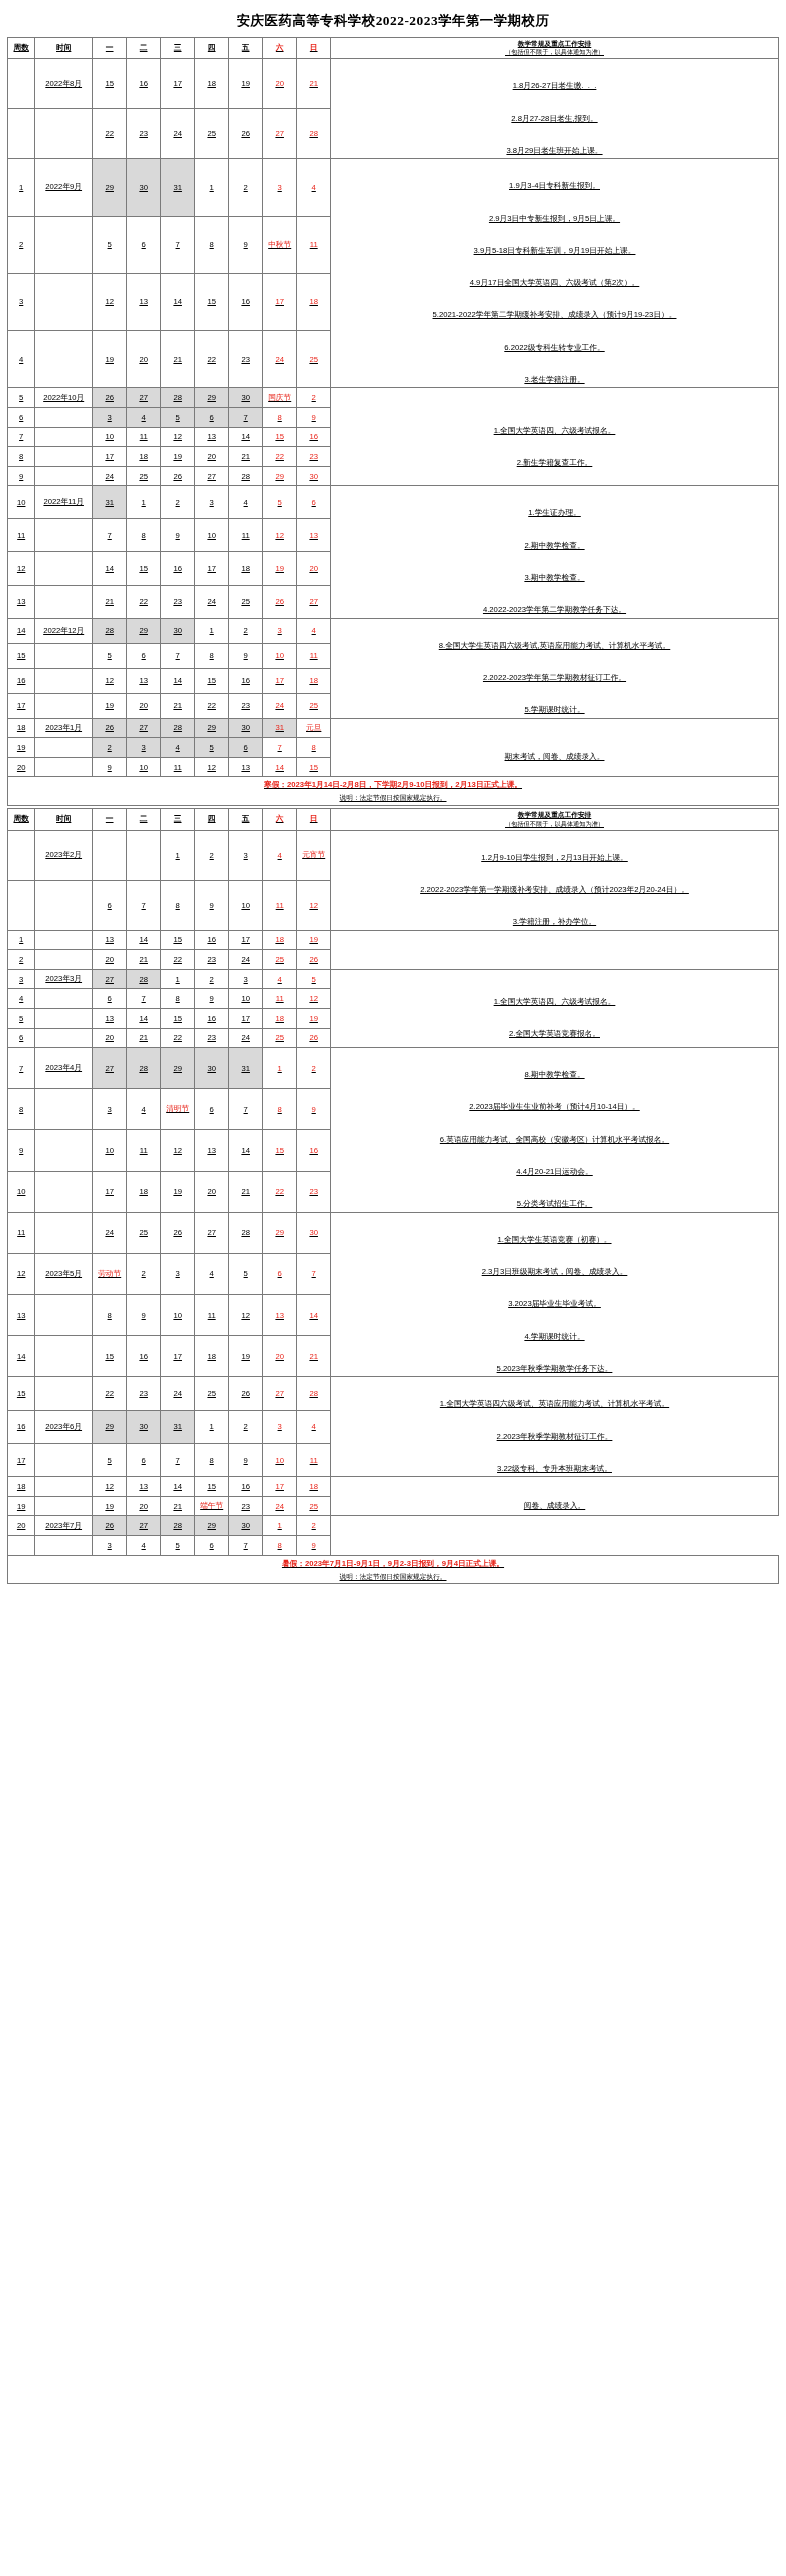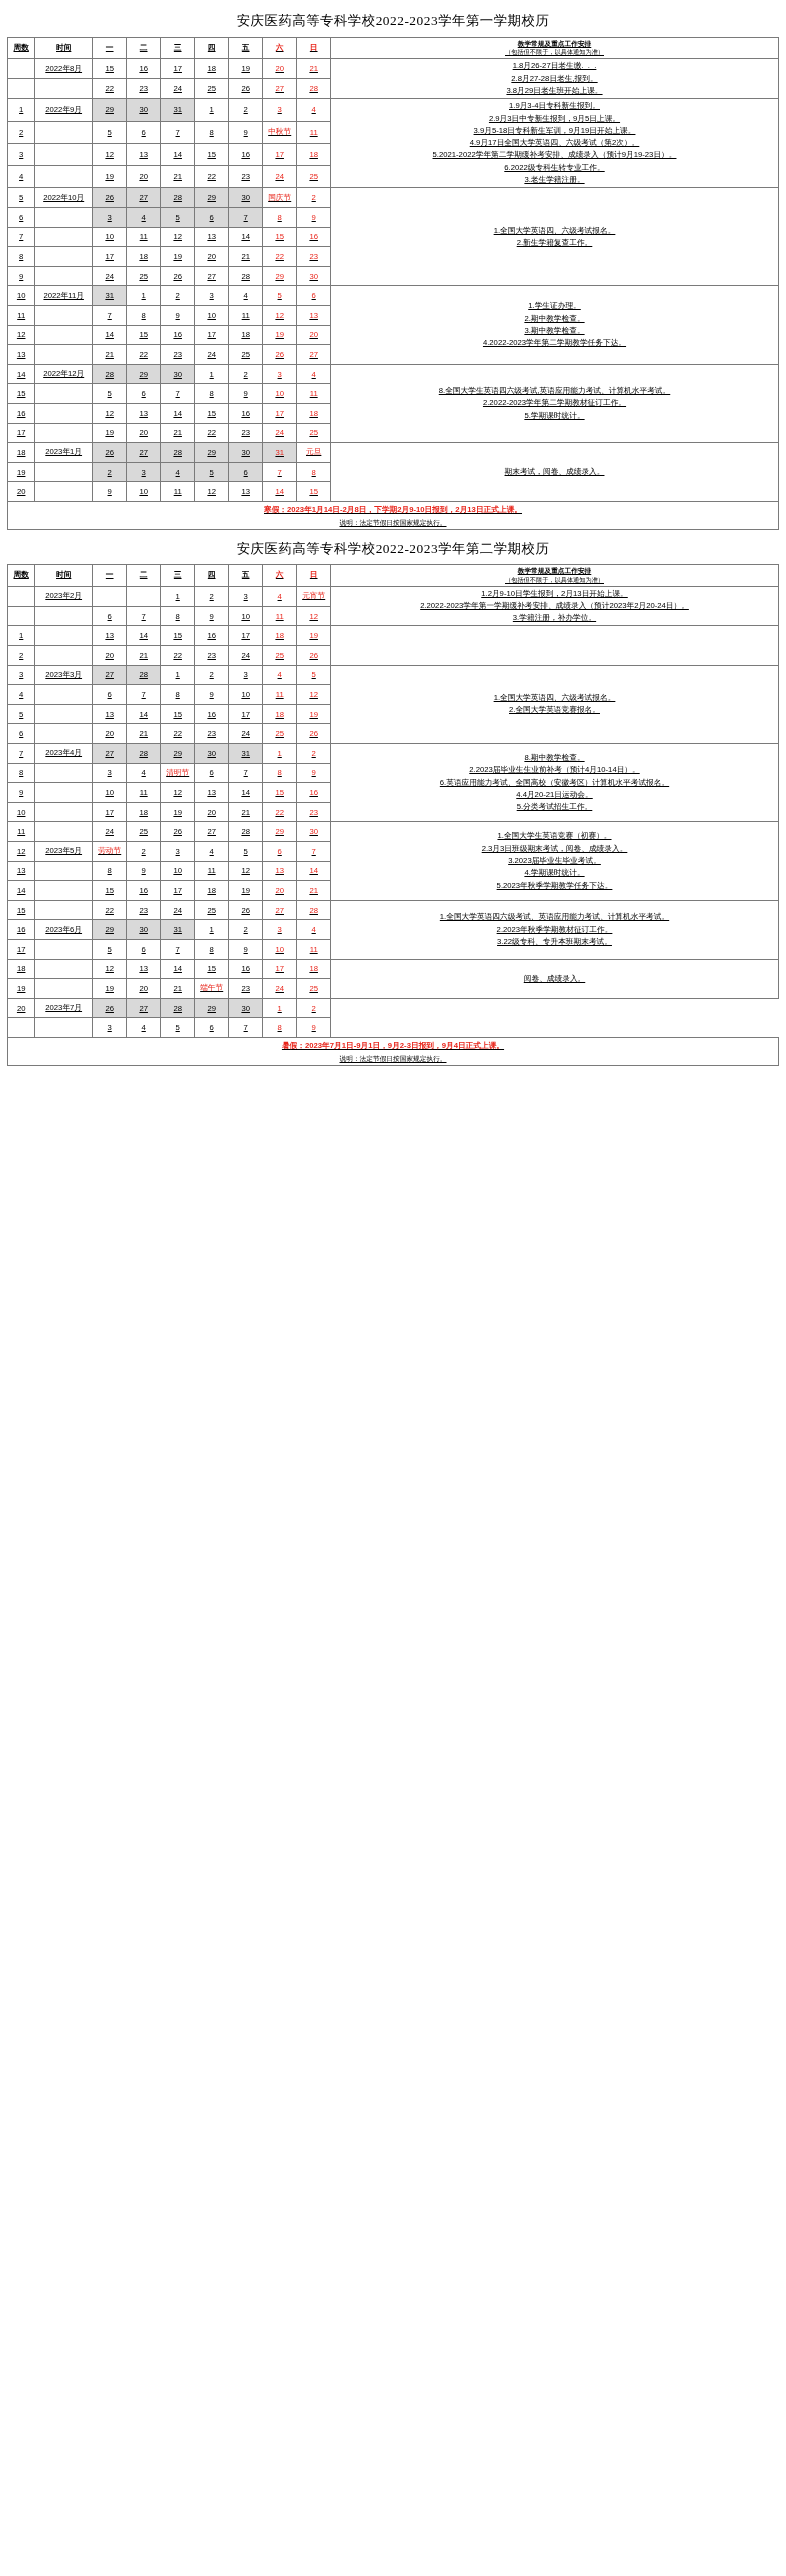--- a/index.html
+++ b/index.html
@@ -11,21 +11,21 @@
     width: 786px;
   }
   .page {
     width: 786px;
     padding: 5.2px 7.2px 9.3px 7.2px;
   }
   .cal-block { margin-bottom: 2.1px; }
   .cal-title {
     text-align: center;
     font-size: 13.4px;
-    font-weight: normal;
+    font-weight: bold;
     font-family: "Liberation Serif", serif;
     padding: 7.2px 0 6.2px 0;
     letter-spacing: 0.5px;
   }
   table.cal {
     border-collapse: collapse;
     width: 100%;
     table-layout: fixed;
     text-decoration: underline;
   }
@@ -55,21 +55,21 @@
   .fest { color: #e8241a; font-size: 6.7px; }
   .fest-b { color: #e8241a; font-size: 6.7px; }
   .shade { background: #d9d9d9; }
   .notecell {
     text-align: left;
     font-size: 6.7px;
     line-height: 1.6;
     padding: 3.1px 5.2px;
     vertical-align: middle;
   }
-  .notecell div { white-space: nowrap; }
+  .notecell div { white-space: nowrap; margin-top: 20px; }
   .vac {
     text-align: center;
     color: #e8241a;
     font-weight: bold;
     font-size: 7.7px;
     padding: 4.1px 2.1px 2.1px 2.1px;
     line-height: 1.7;
   }
   .vac .small {
     display: block;
@@ -390,21 +390,20 @@
             <td class="sun">15</td>
           </tr>
           <tr>
             <td class="vac" colspan="10">寒假：2023年1月14日-2月8日，下学期2月9-10日报到，2月13日正式上课。<span class="small">说明：法定节假日按国家规定执行。</span></td>
           </tr>
         </tbody>
     </table>
   </div>
 
   <div class="cal-block">
-    <div class="cal-title">安庆医药高等专科学校2022-2023学年第二学期校历</div>
     <table class="cal">
       <colgroup>
         <col class="c-week">
           <col class="c-time">
         <col class="c-day">
           <col class="c-day">
           <col class="c-day">
           <col class="c-day">
           <col class="c-day">
           <col class="c-day">

